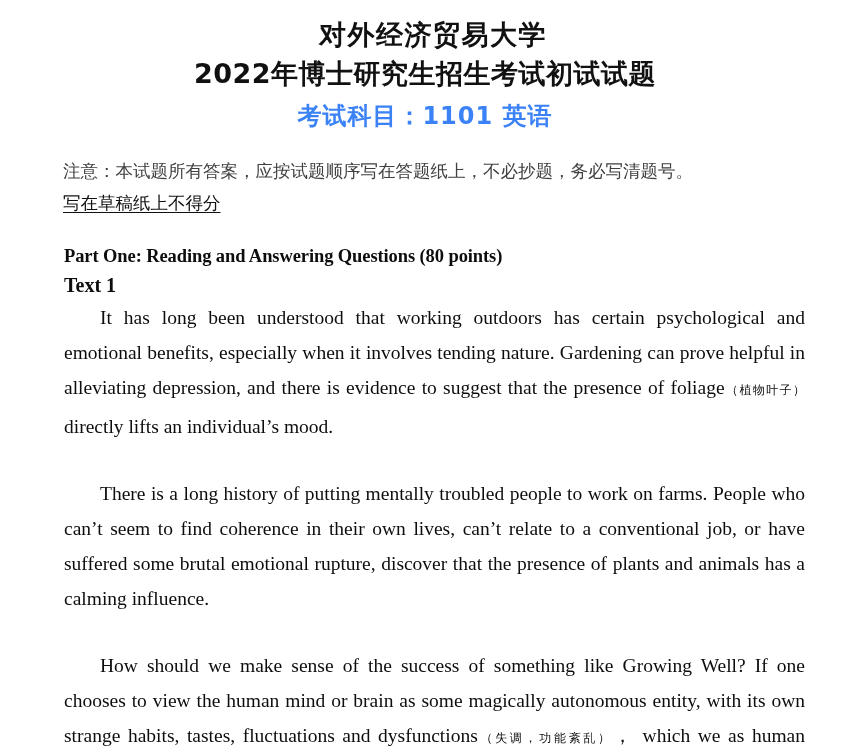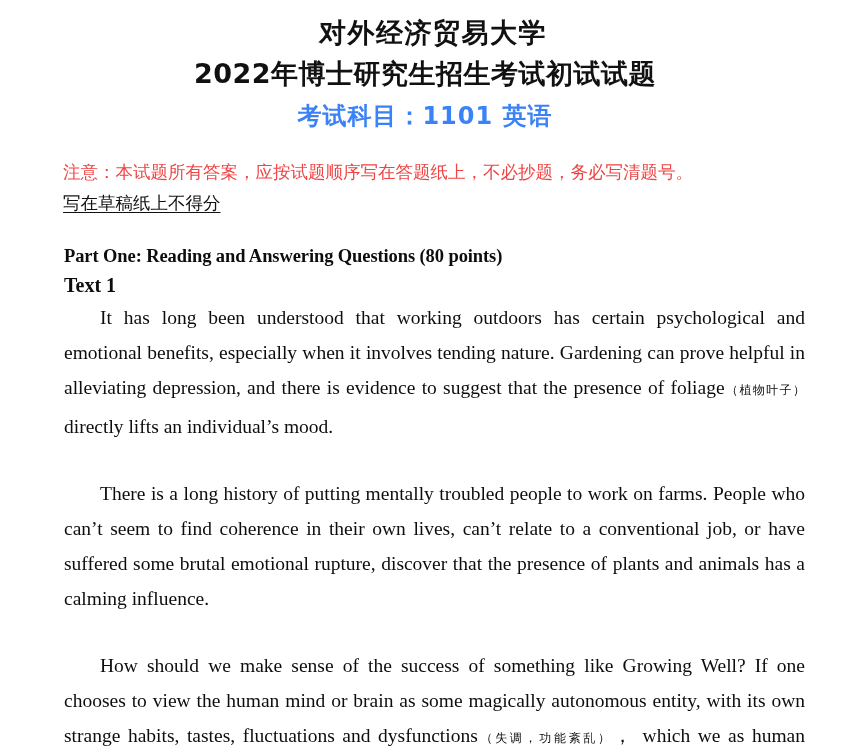--- a/index.html
+++ b/index.html
@@ -17,21 +17,21 @@
     font-family: "Liberation Serif", "DejaVu Serif", serif;
     color: #0d0d0d;
   }
 
   
   .header {
     text-align: center;
     padding-top: 16px;
   }
   .school-name {
-    font-family: Liberation Mono, monospace;
+    font-family: Liberation Sans, sans-serif;
     font-size: 27px;
     font-weight: 700;
     letter-spacing: 1.5px;
     line-height: 38px;
     color: #111111;
     padding-left: 16px;
   }
   .exam-year {
     font-family: "DejaVu Sans", "Liberation Sans", sans-serif;
     font-size: 27px;
@@ -47,24 +47,24 @@
     letter-spacing: 1px;
     line-height: 38px;
     margin-top: 3px;
     color: #3b82f6;
   }
 
   
   .notice {
     margin: 22px 0 0 0;
     padding: 0 40px 0 63px;
-    font-family: Liberation Sans, sans-serif;
+    font-family: Liberation Mono, monospace;
     font-size: 17.5px;
     line-height: 31px;
-    color: #ef4444;
+    color: #404040;
     letter-spacing: 0px;
   }
   .notice-line2 {
     padding: 0 40px 0 63px;
     font-family: "DejaVu Sans", "Liberation Sans", sans-serif;
     font-size: 17.5px;
     line-height: 31px;
     color: #111111;
   }
   .notice-underline {

